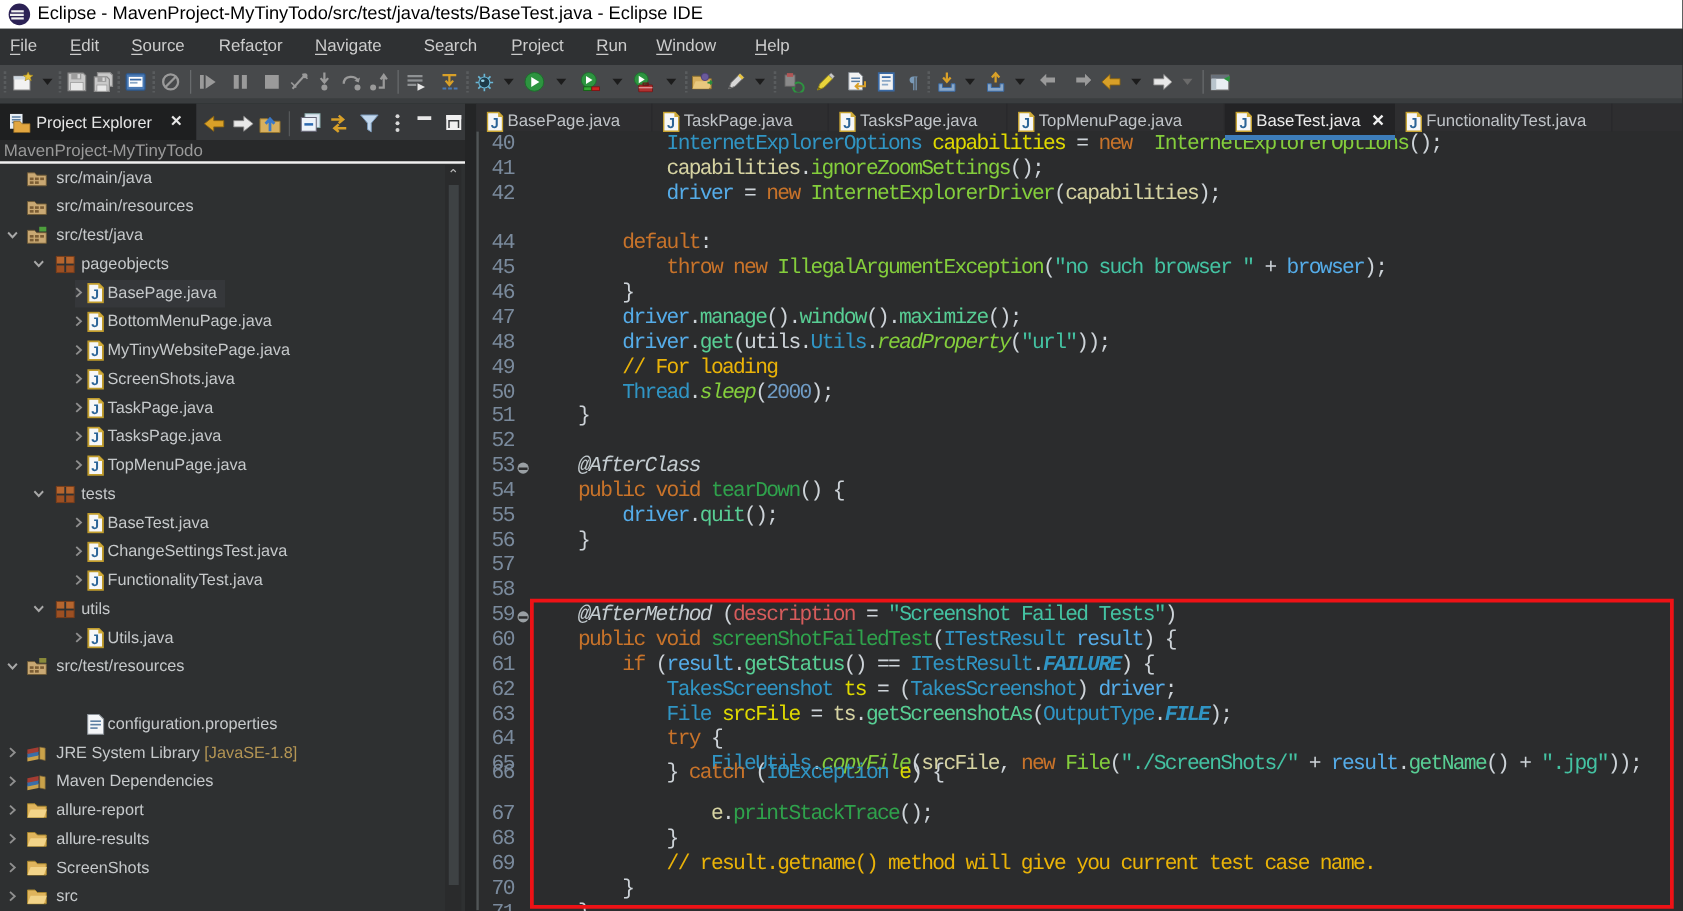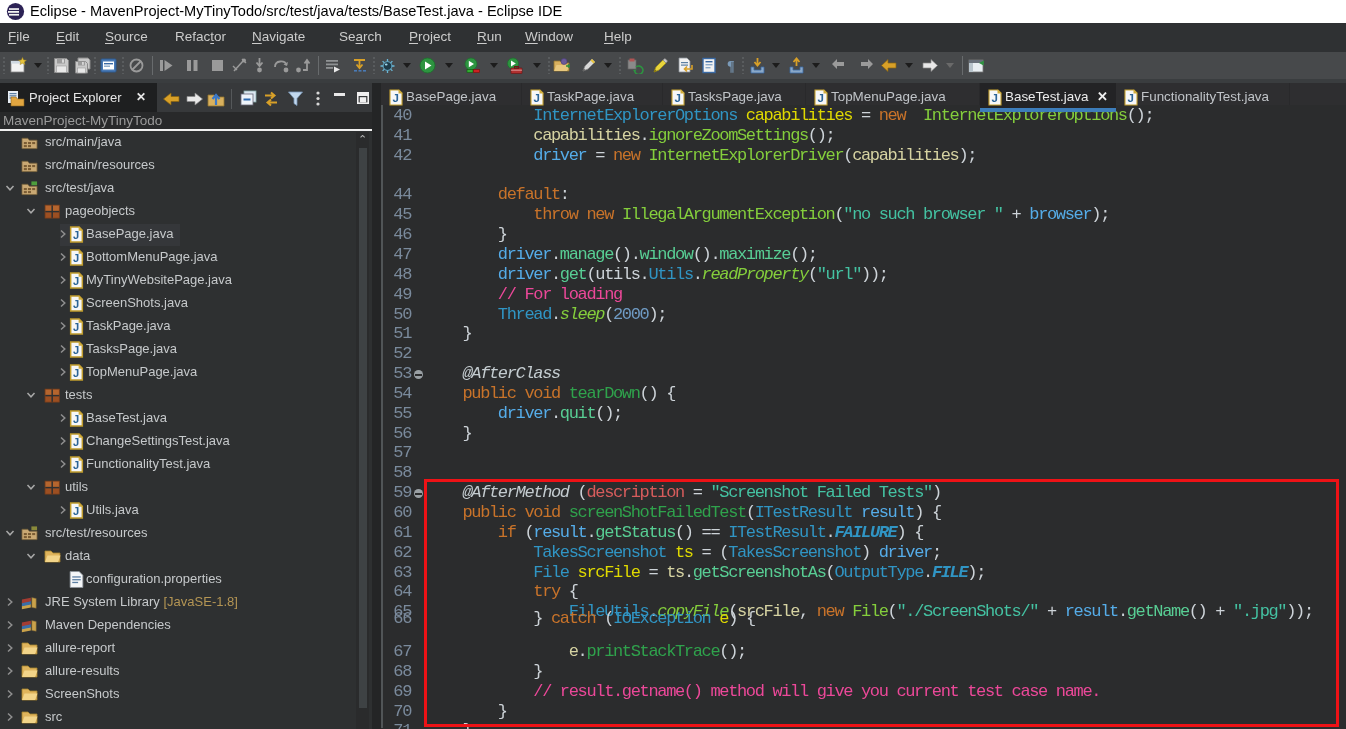--- a/index.html
+++ b/index.html
@@ -58,21 +58,21 @@
 .fold { position:absolute; width:9px; height:9px; border-radius:50%; background:#9aa0a4; }
 .fold::after { content:""; position:absolute; left:1px; top:4px; width:7px; height:1.5px; background:#2b2c2d; }
 
 .kw { color:#c8732a; } 
 .ty { color:#3095c4; } 
 .fi { color:#55ace8; } 
 .vd { color:#dfd900; } 
 .vr { color:#d6d3a2; } 
 .st { color:#44c2a2; } 
 .nm { color:#6f9bc4; } 
-.cm { color:#ec4899;margin-top:12px; } 
+.cm { color:#eab308;margin-top:12px; } 
 .mi { color:#58ce94; } 
 .ml { color:#84ce3c; } 
 .md { color:#2fa24c; } 
 .si { color:#84ce3c; font-style:italic; } 
 .an { color:#c4ccd0; font-style:italic; } 
 .at { color:#d65c5c; } 
 .cb { color:#3095c4; font-weight:bold; font-style:italic; } 
 .pl { color:#cdd3d8; } 
 #redbox { position:absolute; left:43px; top:396px; width:915px; height:248px; border:3.5px solid #ee1216; z-index:50; }
 </style>
@@ -541,30 +541,20 @@
             <path d="M1 4 L7 4 L9 6 L17 6 L17 15 L1 15 Z" fill="#c9a873" stroke="#6e5a36" stroke-width="0.8"></path>
             <rect x="3" y="8" width="3.2" height="2.2" fill="#7a5c34"></rect>
             <rect x="7.4" y="8" width="3.2" height="2.2" fill="#7a5c34"></rect>
             <rect x="11.8" y="8" width="3.2" height="2.2" fill="#7a5c34"></rect>
             <rect x="3" y="11.2" width="3.2" height="2.2" fill="#7a5c34"></rect>
             <rect x="7.4" y="11.2" width="3.2" height="2.2" fill="#7a5c34"></rect>
             <rect x="11" y="1" width="6" height="4" fill="#8a8a3a"></rect>
           </svg>
           <span class="lbl" style="left:45px">src/test/resources</span>
         </div>
-<div class="trow" style="top:414px">
-          <svg class="chev" style="left:26px" width="10" height="10" viewBox="0 0 10 10">
-            <path d="M1.5 3 L5 6.8 L8.5 3" fill="none" stroke="#a8a8a8" stroke-width="1.5"></path>
-          </svg>
-          <svg class="tic" style="left:44px" width="17" height="15" viewBox="0 0 17 15">
-            <path d="M1 2 L7 2 L9 4 L16 4 L16 13 L1 13 Z" fill="#dfb45c" stroke="#a5842f" stroke-width="0.8"></path>
-            <path d="M1 13 L3.5 6.5 L16.5 6.5 L14 13 Z" fill="#f2d489"></path>
-          </svg>
-          <span class="lbl" style="left:65px">data</span>
-        </div>
 <div class="trow" style="top:437px">
           <svg class="tic" style="left:68px" width="13" height="16" viewBox="0 0 13 16">
             <path d="M0.5 0.5 L9 0.5 L12.5 4 L12.5 15.5 L0.5 15.5 Z" fill="#f4f6f8" stroke="#8a9198" stroke-width="0.8"></path>
             <rect x="2.5" y="5" width="8" height="1.2" fill="#5c7fa3"></rect>
             <rect x="2.5" y="7.6" width="8" height="1.2" fill="#5c7fa3"></rect>
             <rect x="2.5" y="10.2" width="5.5" height="1.2" fill="#5c7fa3"></rect>
           </svg>
           <span class="lbl" style="left:86px">configuration.properties</span>
         </div>
 <div class="trow" style="top:460px">

